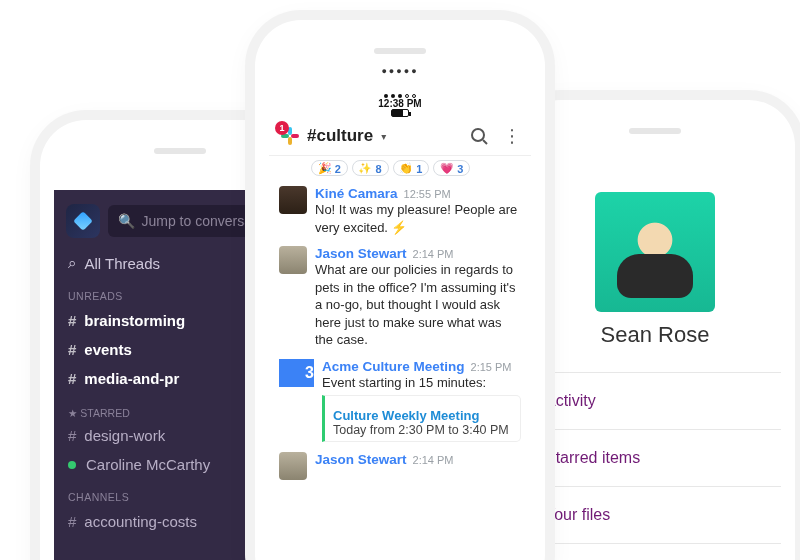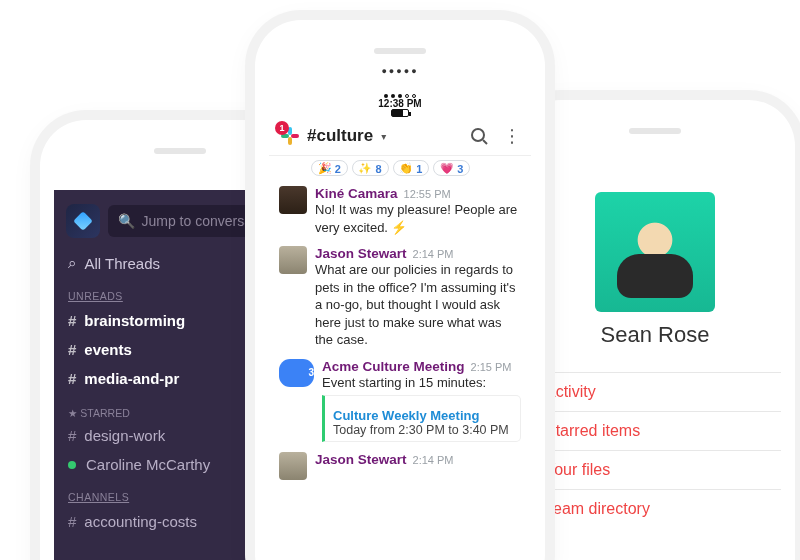--- a/index.html
+++ b/index.html
@@ -24,21 +24,21 @@
     width:52px; height:6px; border-radius:3px; background:#e6e6e6;
   }
   .dots { position:absolute; top:46px; left:50%; transform:translateX(-50%); font-size:9px; letter-spacing:2px; color:#333; }
   
   #p1 { left:40px; top:120px; width:280px; height:560px; }
   #p1 .screen { background:#332a45; color:#b8afc6; font-size:14px; }
   .dark-top { display:flex; align-items:center; gap:8px; padding:14px 12px 10px; }
   .logo-sq { width:34px; height:34px; border-radius:8px; background:linear-gradient(135deg,#1f2544,#2c3560); display:flex; align-items:center; justify-content:center; }
   .logo-inner { width:14px; height:14px; transform:rotate(45deg); background:linear-gradient(135deg,#2ea0ff,#7dd3ff); border-radius:3px;}
   .jump { flex:1; background:#241d33; border-radius:6px; padding:8px 10px; color:#8c8499; font-size:14px; }
-  .section-label { font-size:10.5px; letter-spacing:.5px; color:#8a8199; padding:12px 14px 4px;text-decoration:underline; }
+  .section-label { font-size:10.5px; letter-spacing:.5px; color:#8a8199; padding:12px 14px 4px; }
   .row { display:flex; align-items:center; gap:8px; padding:6px 14px; color:#b8afc6; font-size:15px; }
   .row .hash { opacity:.7; }
   .row.unread { color:#fff; font-weight:700; }
   .row.threads { color:#cfc8dc; }
   .star-label { font-size:10.5px; padding:14px 14px 2px; color:#8a8199; }
   .presence { width:8px;height:8px;border-radius:50%;background:#34c96f; display:inline-block; margin-right:2px;}
   
   #p2 { left:255px; top:20px; width:290px; height:580px; z-index:3; }
   #p2 .screen { background:#fff; }
   .statusbar { display:flex; align-items:center; justify-content:space-between; font-size:10px; padding:4px 8px 2px; color:#111;flex-direction:column;}
@@ -55,44 +55,44 @@
   .chname { font-weight:700; color:#222; font-size:17px;}
   .chev { font-size:10px; color:#555; margin-left:2px;}
   .ico { color:#555; }
   .reactbar { display:flex; gap:4px; padding:4px 10px 6px 42px; }
   .react { border:1px solid #d9dde2; border-radius:10px; padding:1px 6px 0; font-size:11px; background:#fff; display:flex; align-items:center; gap:3px;}
   .react .n{color:#3b7bd6;font-weight:600;}
   .msg { display:flex; gap:8px; padding:4px 10px 6px; }
   .av { width:28px;height:28px;border-radius:4px;background:#ccc; flex:0 0 28px; }
   .av.k{background:linear-gradient(#4a382c,#2c2016);}
   .av.j{background:linear-gradient(#b9b19d,#8b8470);}
-  .av.cal{background:#3b82f6;color:#fff;display:flex;align-items:center;justify-content:center;font-size:10px;font-weight:700;border-radius:11px;padding-left:35px;}
+  .av.cal{background:#3b82f6;color:#fff;display:flex;align-items:center;justify-content:center;font-size:16px;font-weight:700;border-radius:0;padding-left:35px;}
   .av.jr{background:linear-gradient(#6b5840,#3a2e1e);}
   .mh{display:flex;align-items:baseline;gap:6px;}
-  .mn{font-weight:700;color:#701a75;font-size:13.5px;}
+  .mn{font-weight:700;color:#3b82f6;font-size:13.5px;}
   .mt{color:#9aa0a6;font-size:11px;}
   .mb{color:#2a2a2a;font-size:13px;line-height:1.35;}
   .att{margin-top:4px;border-left:3px solid #2ecc71;padding:12px 8px 4px 8px;background:#fff;border-radius:0 5px 5px 0;border-top:1px solid #eee;border-right:1px solid #eee;border-bottom:1px solid #eee;}
   .att .t{color:#1e8cd6;font-weight:700;font-size:13px;}
   .att .s{color:#444;font-size:12.5px;}
   .doc{margin-top:4px;border:1px solid #e6e6e6;border-radius:6px;padding:6px 8px;display:flex;gap:8px;align-items:center;}
   .docic{width:26px;height:32px;border:2px solid #2ecc71;border-radius:3px;position:relative;}
   .docic:before,.docic:after{content:"";position:absolute;left:5px;right:5px;height:2px;background:#2ecc71;}
   .docic:before{top:9px;} .docic:after{top:15px;}
   .doc .dt{font-weight:700;color:#222;font-size:13px;}
   .doc .ds{color:#8c9196;font-size:11.5px;}
   
   #p3 { left:515px; top:100px; width:280px; height:580px; }
   #p3 .screen { background:#fff; }
   .prof { text-align:center; padding:22px 0 14px; }
   .pimg { width:120px;height:120px;border-radius:6px;margin:0 auto 10px;background:radial-gradient(circle at 50% 40%, #f3d9b1 18%, transparent 19%), linear-gradient(#1dd3a8,#17b893); position:relative;}
   .pimg:after{content:"";position:absolute;left:22px;right:22px;bottom:14px;height:44px;border-radius:22px 22px 14px 14px;background:#2a2a2a;}
   .pname{font-size:22px;color:#333;font-weight:400;}
   .phandle{color:#9aa0a6;font-size:15px;margin-top:2px;}
-  .menu .mi{border-top:1px solid #e7e7e7;padding:10px 16px;font-size:16px;color:#ef4444;}
+  .menu .mi{border-top:1px solid #e7e7e7;padding:19px 16px;font-size:16px;color:#701a75;}
   .menu .mi:first-child{border-top:1px solid #e7e7e7;margin-top:10px;}
   svg{display:block}
 </style>
 </head>
 <body>
 
 <div class="phone" id="p1">
   <div class="speaker"></div>
   <div class="screen">
     <div class="dark-top">

